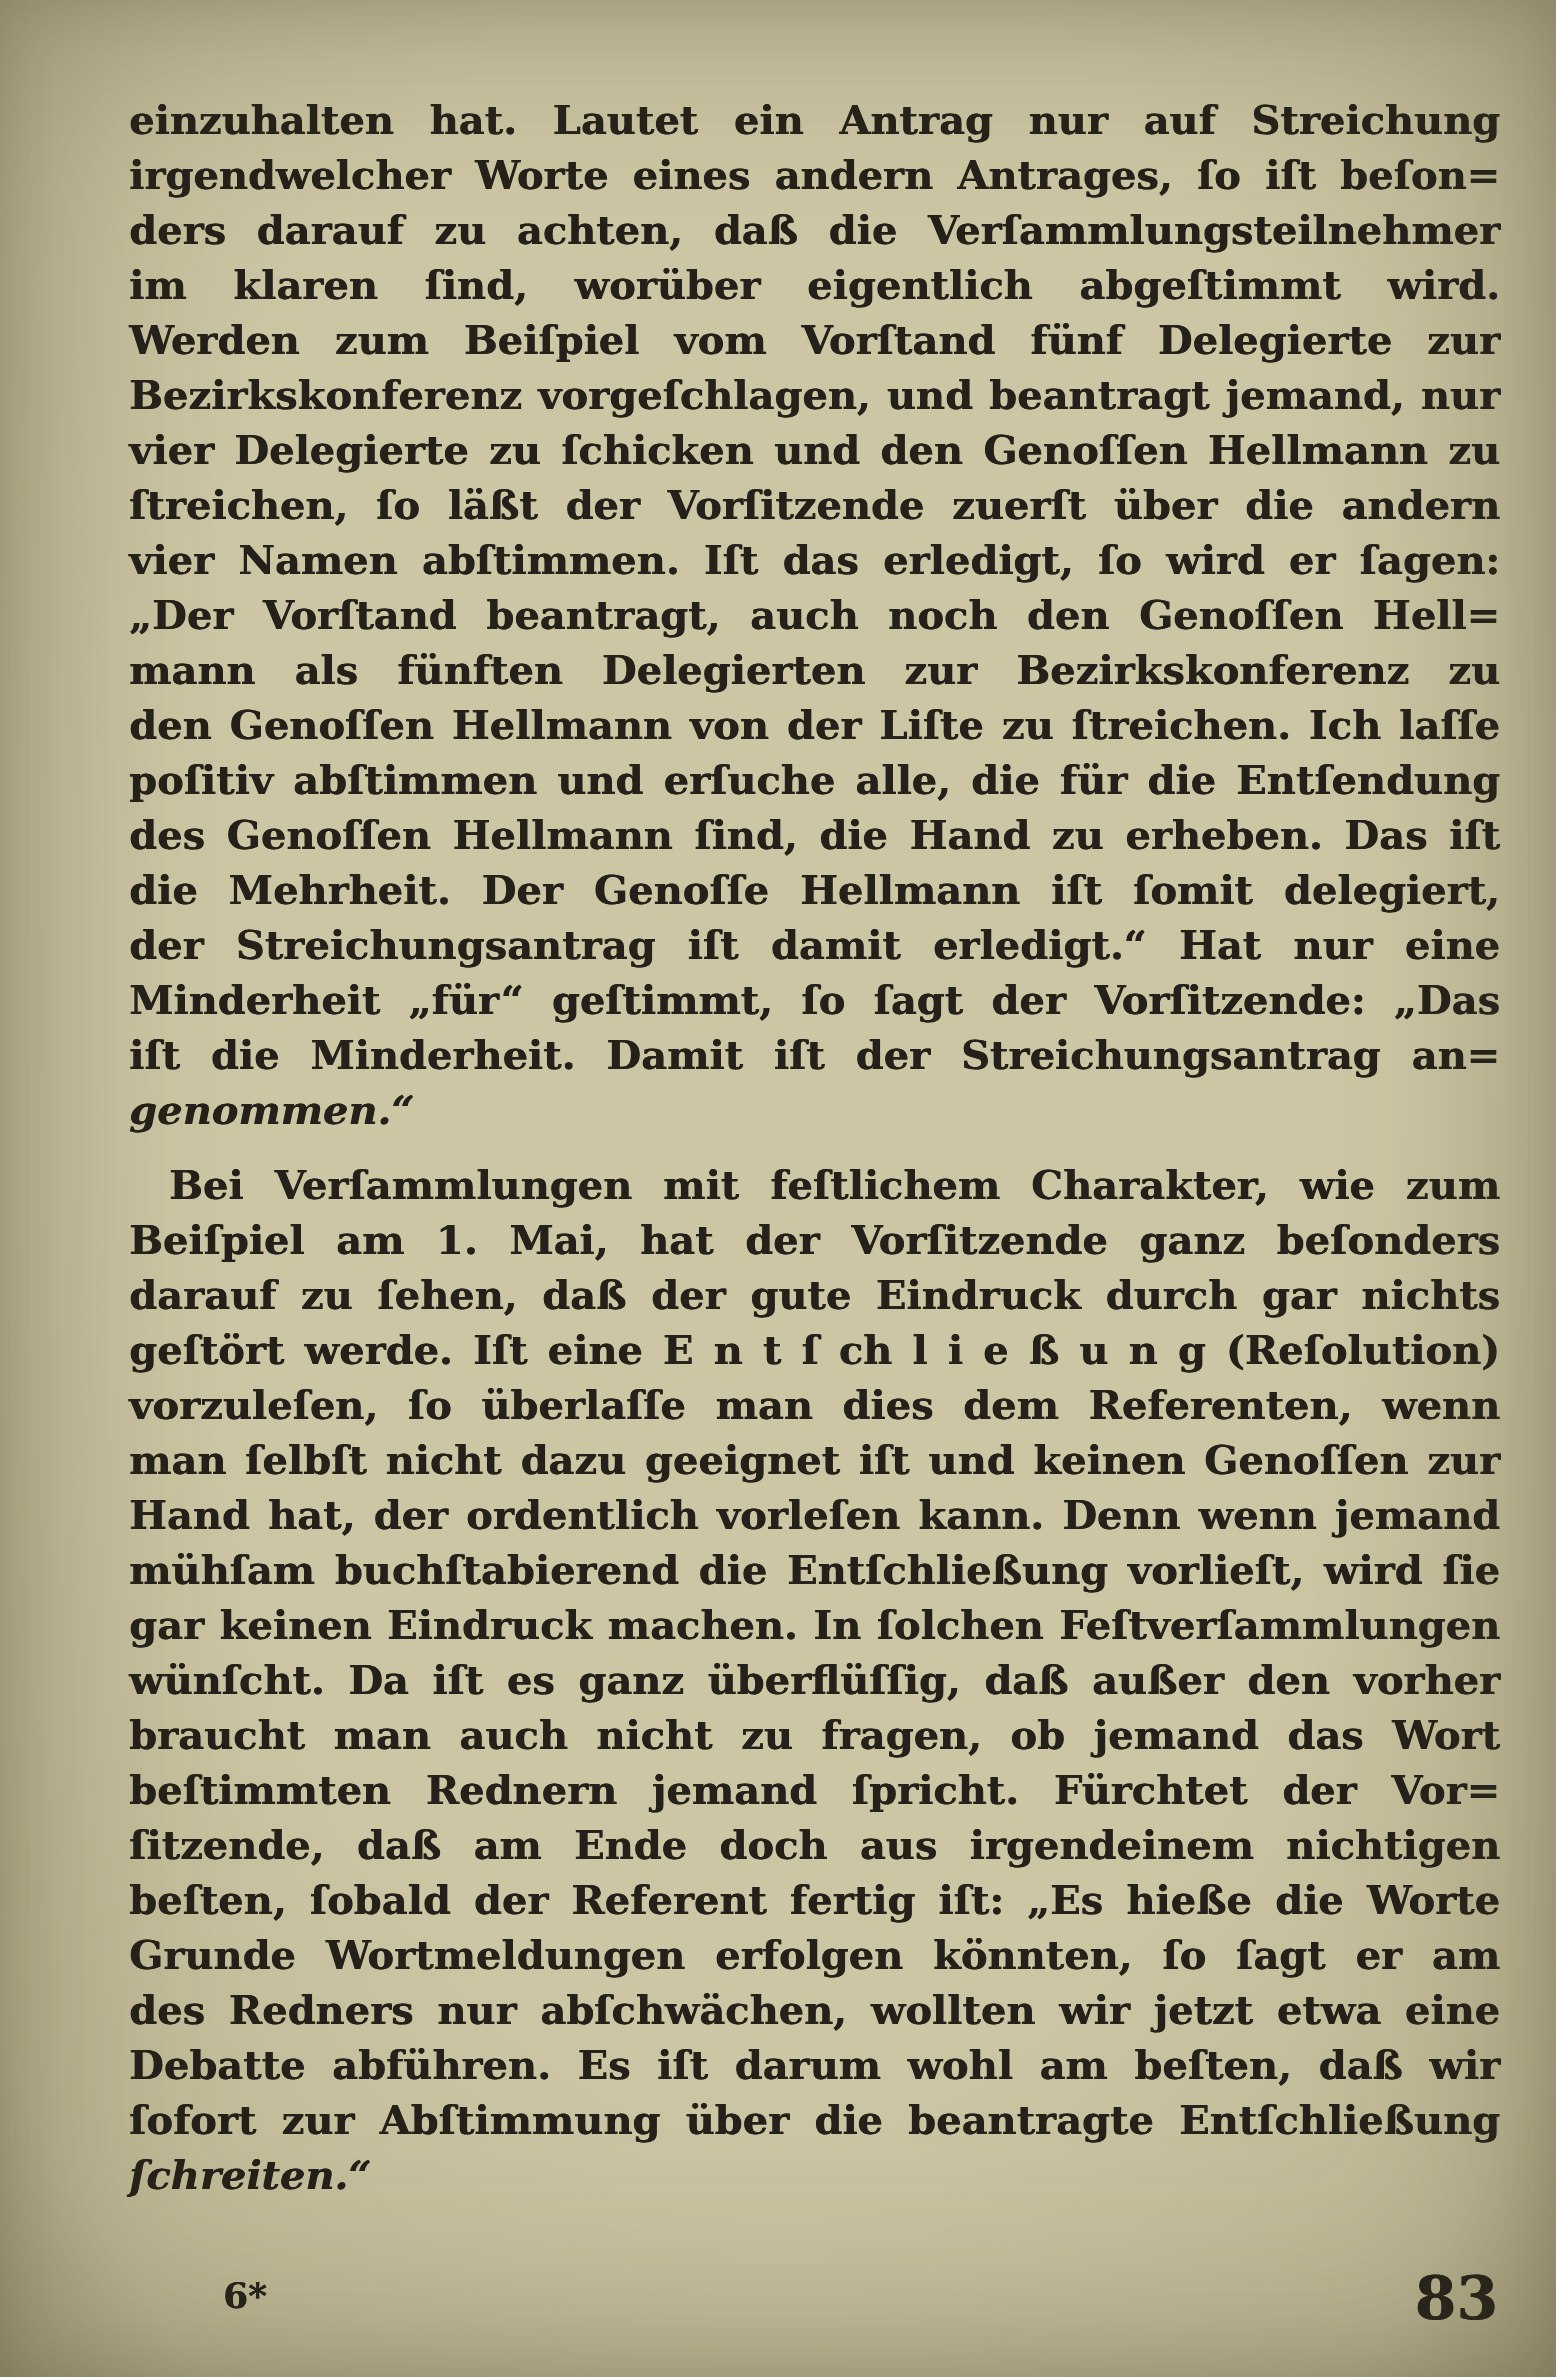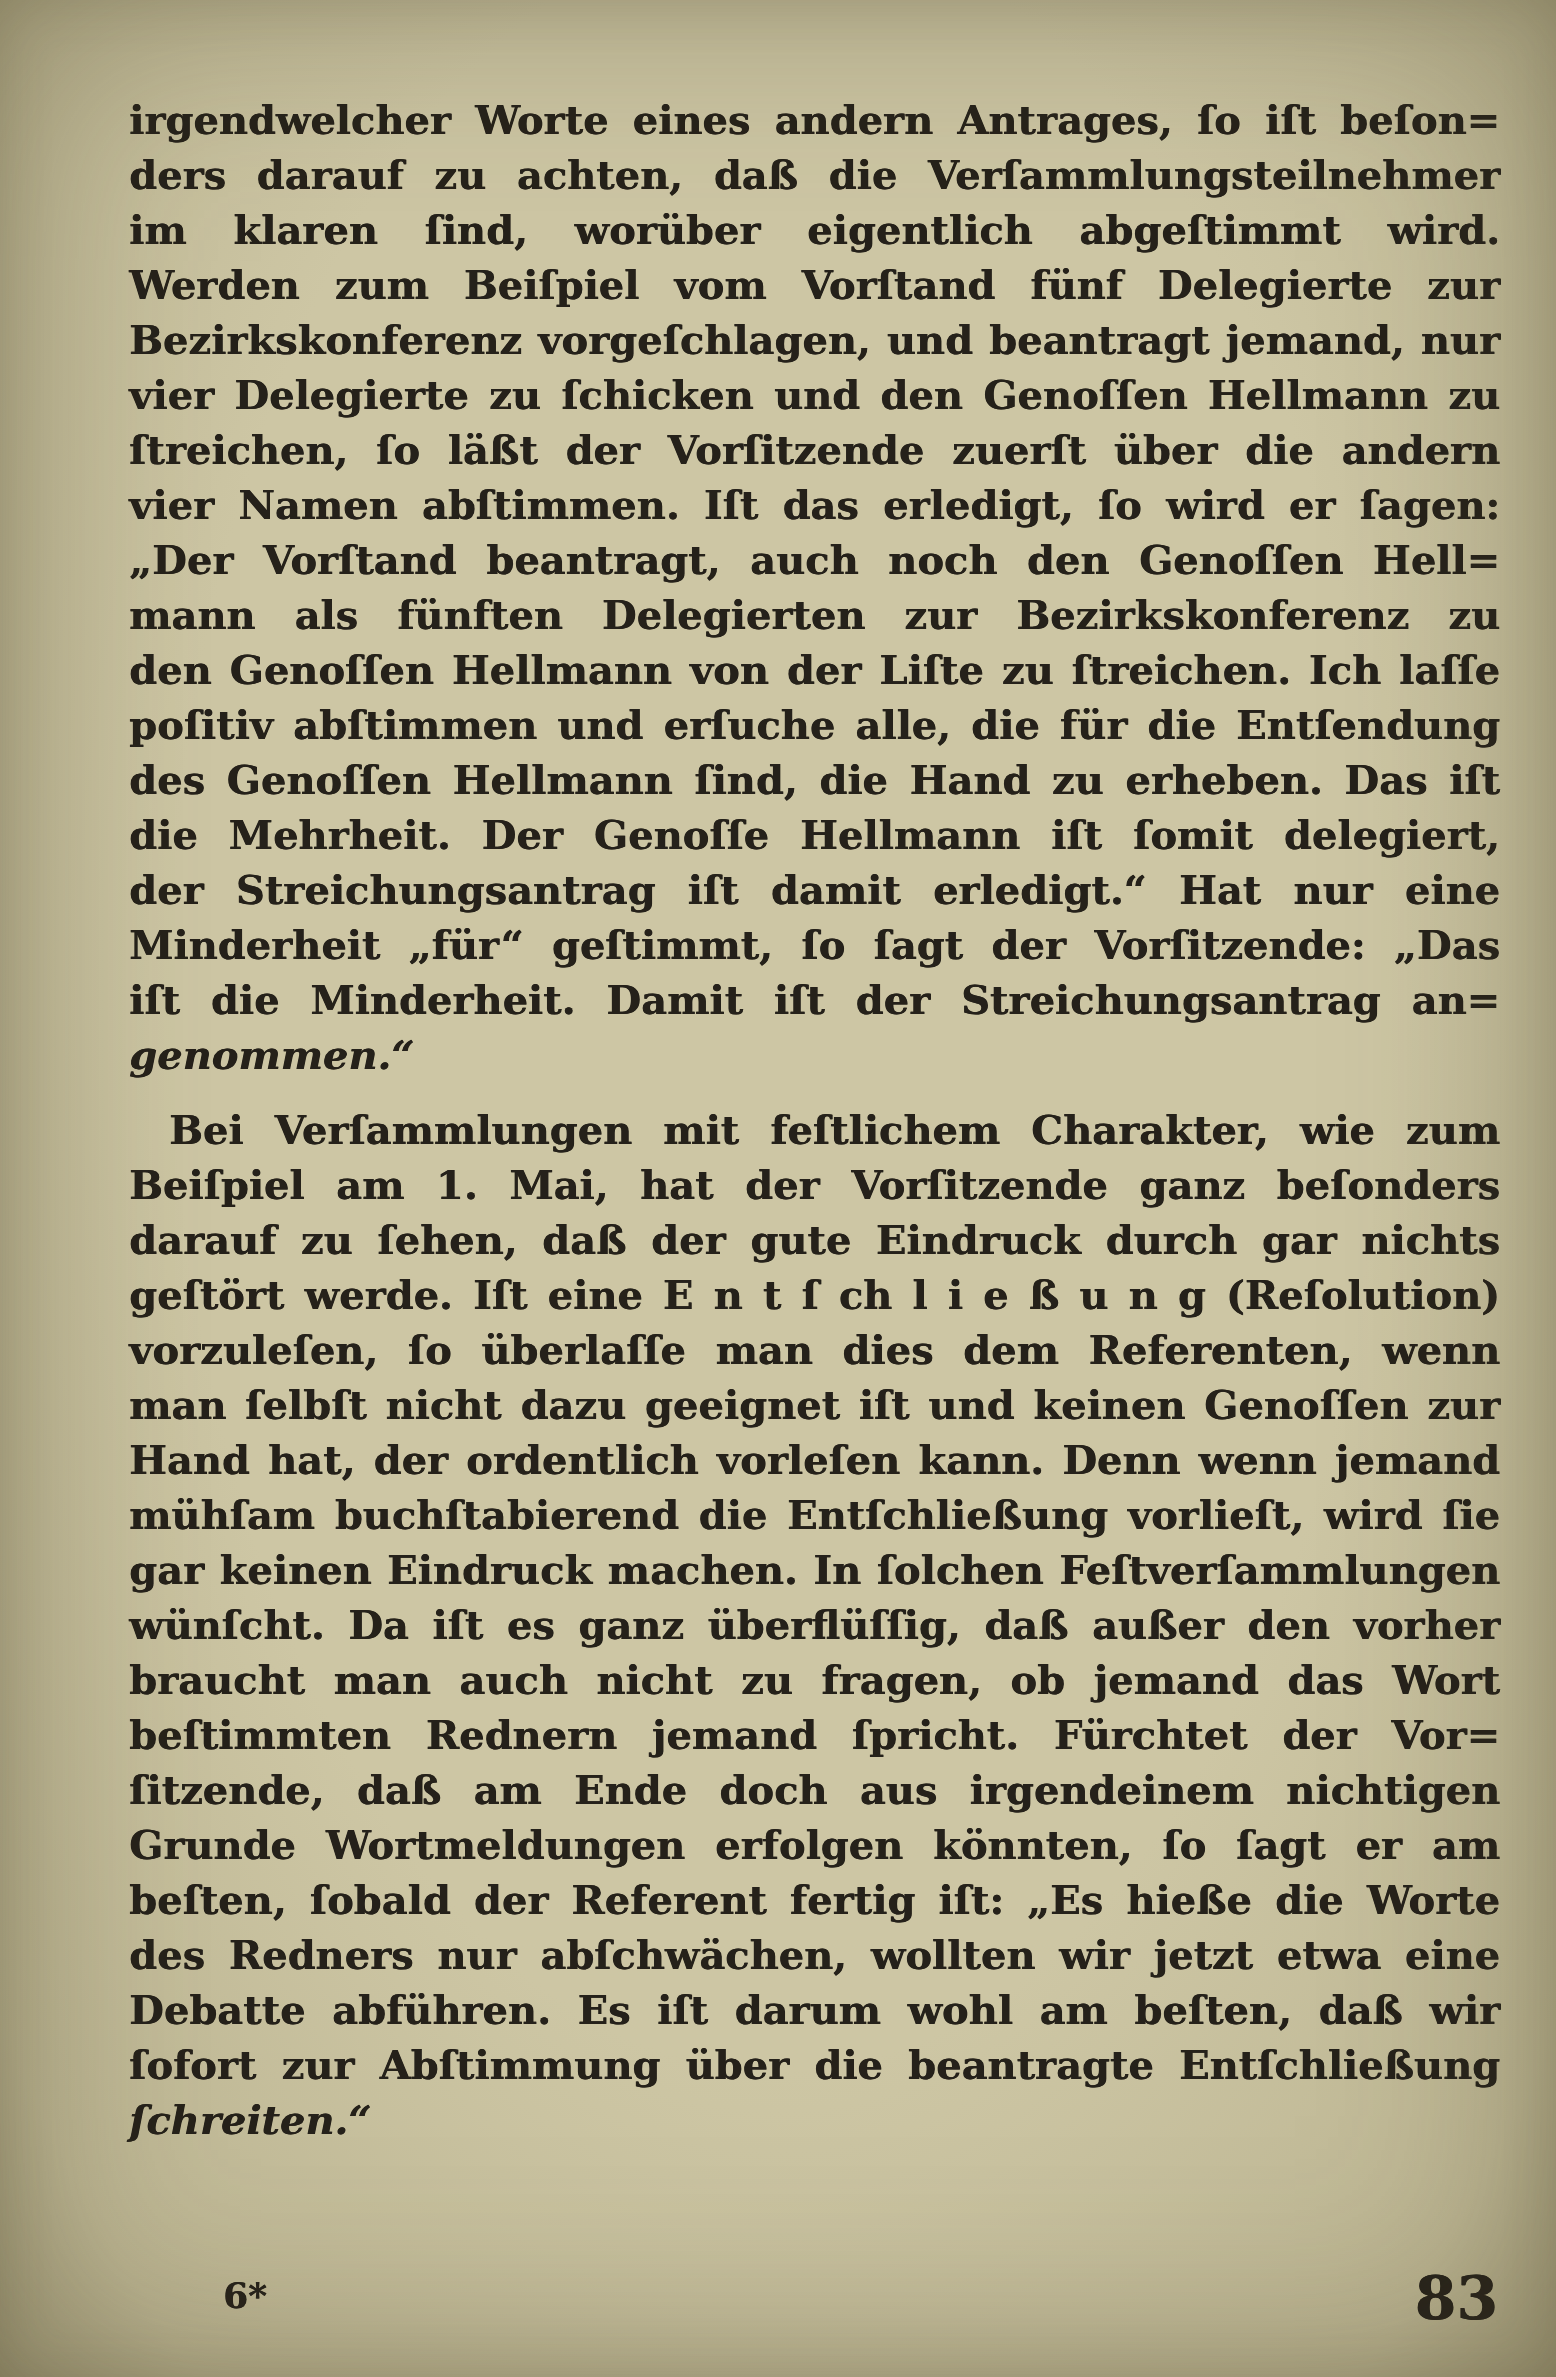--- a/index.html
+++ b/index.html
@@ -70,20 +70,21 @@
   }
 </style>
 </head>
 <body>
 
 <div class="page">
 
   <div class="text-block">
 
     <div class="paragraph para1">
+      <div class="line">einzuhalten hat. Lautet ein Antrag nur auf Streichung</div>
       <div class="line">irgendwelcher Worte eines andern Antrages, ſo iſt beſon=</div>
       <div class="line">ders darauf zu achten, daß die Verſammlungsteilnehmer</div>
       <div class="line">im klaren ſind, worüber eigentlich abgeſtimmt wird.</div>
       <div class="line">Werden zum Beiſpiel vom Vorſtand fünf Delegierte zur</div>
       <div class="line">Bezirkskonferenz vorgeſchlagen, und beantragt jemand, nur</div>
       <div class="line">vier Delegierte zu ſchicken und den Genoſſen Hellmann zu</div>
       <div class="line">ſtreichen, ſo läßt der Vorſitzende zuerſt über die andern</div>
       <div class="line">vier Namen abſtimmen. Iſt das erledigt, ſo wird er ſagen:</div>
       <div class="line">„Der Vorſtand beantragt, auch noch den Genoſſen Hell=</div>
       <div class="line">mann als fünften Delegierten zur Bezirkskonferenz zu</div>
@@ -104,22 +105,22 @@
       <div class="line">geſtört werde. Iſt eine E n t ſ ch l i e ß u n g (Reſolution)</div>
       <div class="line">vorzuleſen, ſo überlaſſe man dies dem Referenten, wenn</div>
       <div class="line">man ſelbſt nicht dazu geeignet iſt und keinen Genoſſen zur</div>
       <div class="line">Hand hat, der ordentlich vorleſen kann. Denn wenn jemand</div>
       <div class="line">mühſam buchſtabierend die Entſchließung vorlieſt, wird ſie</div>
       <div class="line">gar keinen Eindruck machen. In ſolchen Feſtverſammlungen</div>
       <div class="line">wünſcht. Da iſt es ganz überflüſſig, daß außer den vorher</div>
       <div class="line">braucht man auch nicht zu fragen, ob jemand das Wort</div>
       <div class="line">beſtimmten Rednern jemand ſpricht. Fürchtet der Vor=</div>
       <div class="line">ſitzende, daß am Ende doch aus irgendeinem nichtigen</div>
+      <div class="line">beſten, ſobald der Referent fertig iſt: „Es hieße die Worte</div>
       <div class="line">Grunde Wortmeldungen erfolgen könnten, ſo ſagt er am</div>
-      <div class="line">beſten, ſobald der Referent fertig iſt: „Es hieße die Worte</div>
       <div class="line">des Redners nur abſchwächen, wollten wir jetzt etwa eine</div>
       <div class="line">Debatte abführen. Es iſt darum wohl am beſten, daß wir</div>
       <div class="line">ſofort zur Abſtimmung über die beantragte Entſchließung</div>
       <div class="line last">ſchreiten.“</div>
     </div>
 
   </div>
 
   <div class="footer-sig">6*</div>
   <div class="footer-page">83</div>

